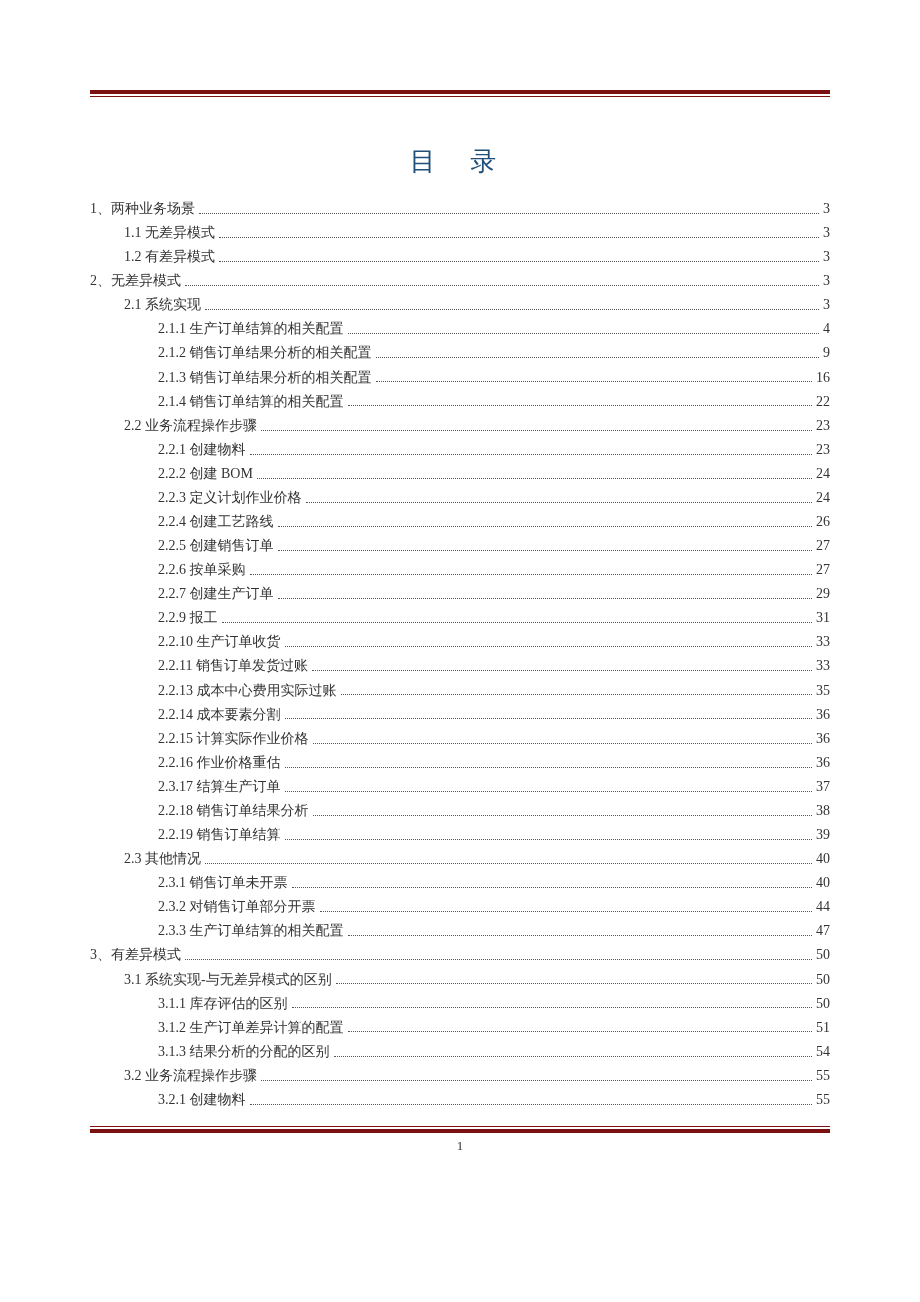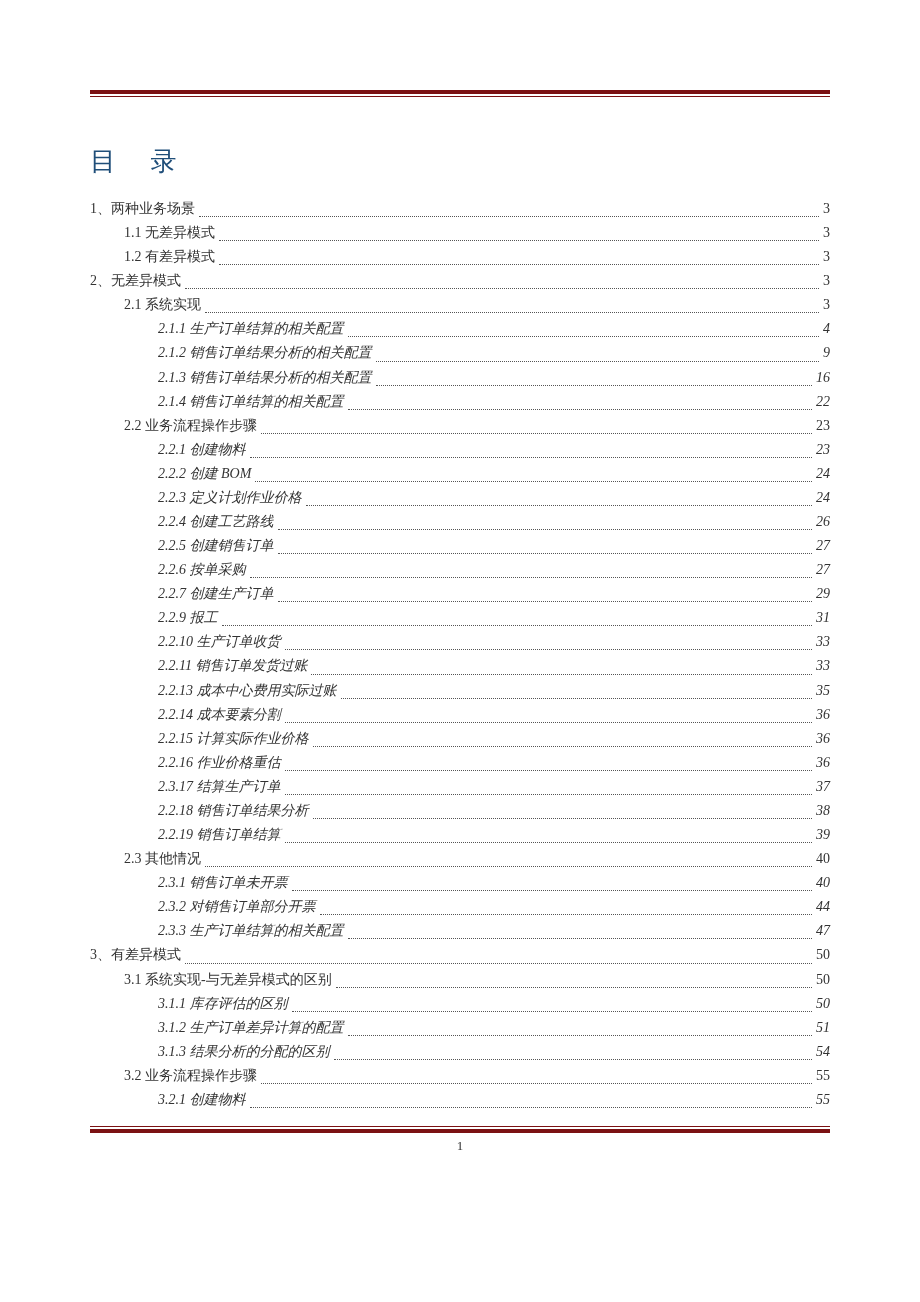--- a/index.html
+++ b/index.html
@@ -52,52 +52,53 @@
   .rule-bottom-wrap::after {
     content: "";
     display: block;
     background: #7b1113;
     height: 4px;
     width: 100%;
     position: absolute;
     top: 3px;
   }
   .toc-title {
+    text-align: center;
     color: #1f4e79;
     font-family: "SimSun", "宋体", serif;
     font-size: 26px;
     letter-spacing: 14px;
     margin: 48px 0 18px 0;
   }
   .toc-list {
     font-size: 14px;
     color: #333;
   }
   .toc-row {
     display: flex;
-    align-items: flex-end;
+    align-items: center;
     line-height: 1.72;
     white-space: nowrap;
   }
   .toc-row .label {
     flex: 0 0 auto;
   }
   .toc-row .dots {
     flex: 1 1 auto;
     border-bottom: 1.2px dotted #555;
     margin: 0 4px 4px 4px;
     min-width: 8px;
     height: 0.9em;
   }
   .toc-row .pageno {
     flex: 0 0 auto;
   }
   .indent-0 { padding-left: 0px; }
   .indent-1 { padding-left: 34px; }
-  .indent-2 { padding-left: 68px; font-style: italic; }
+  .indent-2 { padding-left: 68px; }
   .footer-pageno {
     text-align: center;
     font-size: 13px;
     color: #333;
     margin-top: 4px;
   }
   .bottom-section {
     margin-top: 14px;
   }
 </style>

